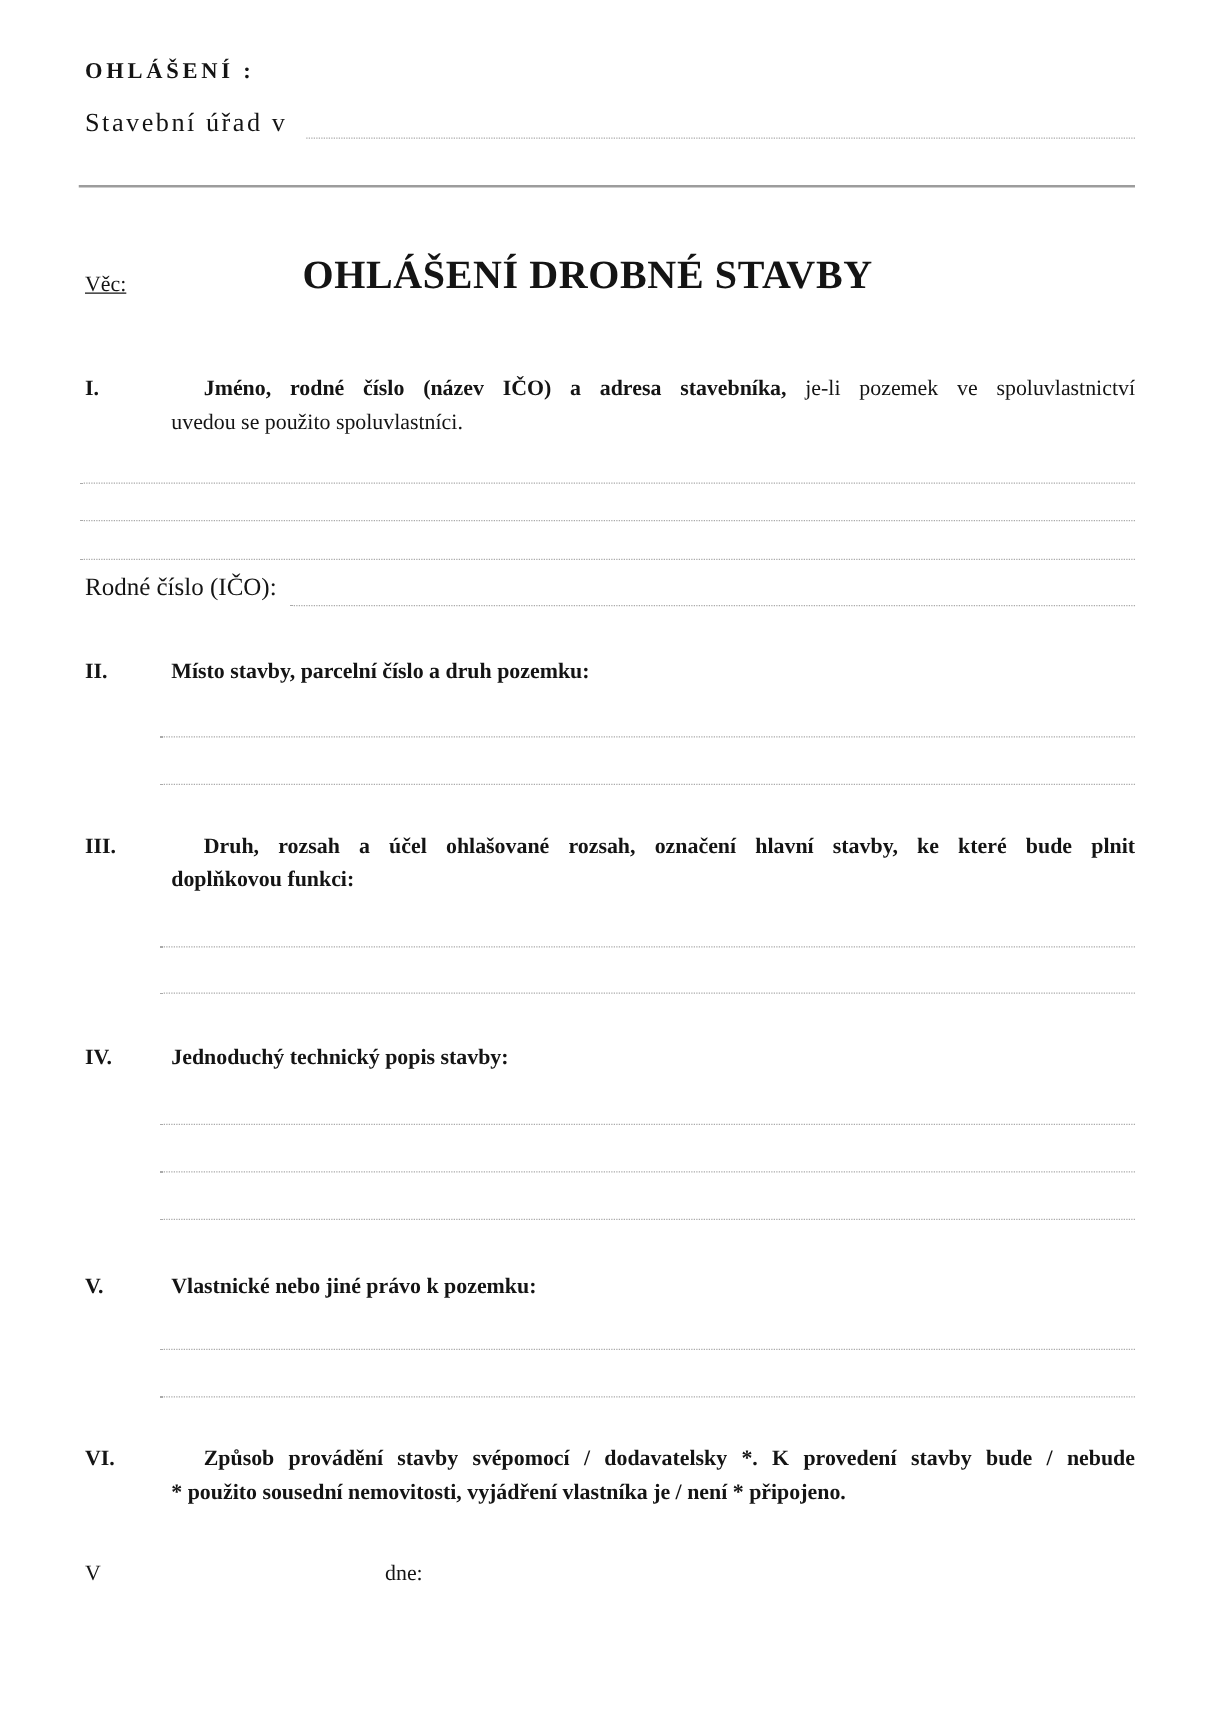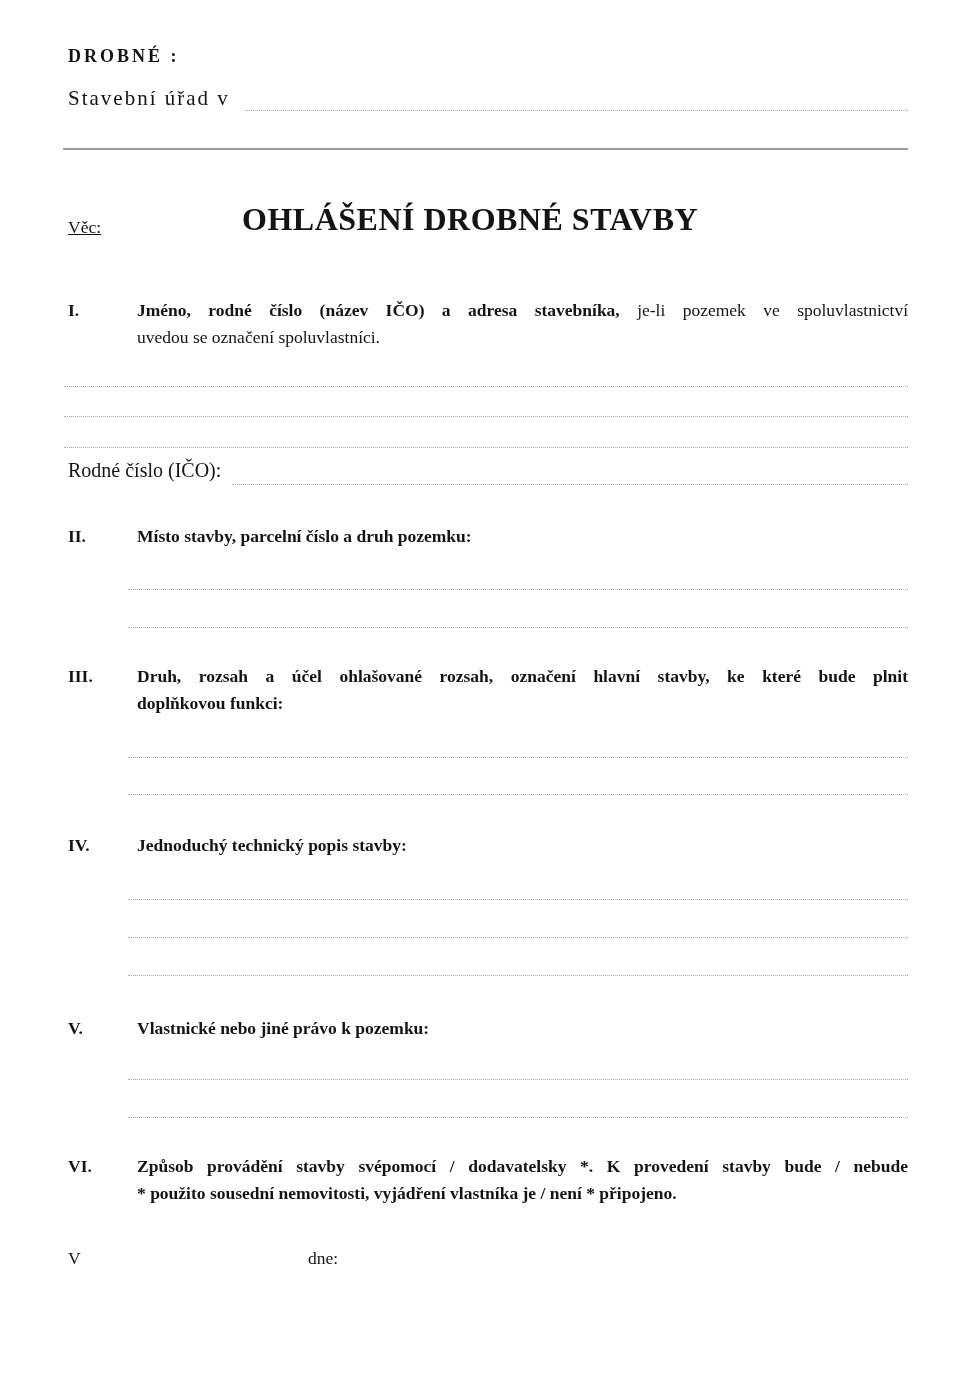--- a/index.html
+++ b/index.html
@@ -55,50 +55,50 @@
     font-size: 17.5px; font-weight: bold;
     line-height: 27px;
   }
   .sec-body {
     left: 137px; width: 771px;
     font-size: 17.5px;
     line-height: 27px;
   }
   .sec-body .b { font-weight: bold; }
   .ln { text-align: left; }
-  .jl { text-align: justify; text-align-last: justify; }
+  .jl { text-align: justify; text-align-last: justify; margin-left: 26px; }
 
   .rodne-label { left: 68px; top: 459px; font-size: 20px; }
 
   
   .w-full  { left: 64px;  width: 844px; }
   .w-body  { left: 128px; width: 780px; }
   .w-rodne { left: 232px; width: 676px; }
 
   
   .place-label { left: 68px;  top: 1248px; font-size: 17.5px; }
   .date-label  { left: 308px; top: 1248px; font-size: 17.5px; text-align: right; }
 </style>
 </head>
 <body>
 
 <div class="page">
 
-  <div class="abs adresat">DROBNÉ :</div>
+  <div class="abs adresat">OHLÁŠENÍ :</div>
   <div class="abs office-label">Stavební úřad v</div>
   <div class="abs fill office-line"></div>
   <div class="abs divider"></div>
 
   <div class="abs vec">Věc:</div>
   <div class="abs title">OHLÁŠENÍ DROBNÉ STAVBY</div>
 
   <div class="abs sec-num" style="top:297px">I.</div>
   <div class="abs sec-body" style="top:297px">
     <div class="jl"><span class="b">Jméno, rodné číslo (název IČO) a adresa stavebníka,</span> <span>je-li pozemek ve spoluvlastnictví</span></div>
-    <div class="ln"><span class="b"></span><span>uvedou se označení spoluvlastníci.</span></div>
+    <div class="ln"><span class="b"></span><span>uvedou se použito spoluvlastníci.</span></div>
   </div>
   <div class="abs fill w-full" style="top:386px"></div>
   <div class="abs fill w-full" style="top:416px"></div>
   <div class="abs fill w-full" style="top:447px"></div>
 
   <div class="abs rodne-label">Rodné číslo (IČO):</div>
   <div class="abs fill w-rodne" style="top:484px"></div>
 
   <div class="abs sec-num" style="top:523px">II.</div>
   <div class="abs sec-body" style="top:523px">

